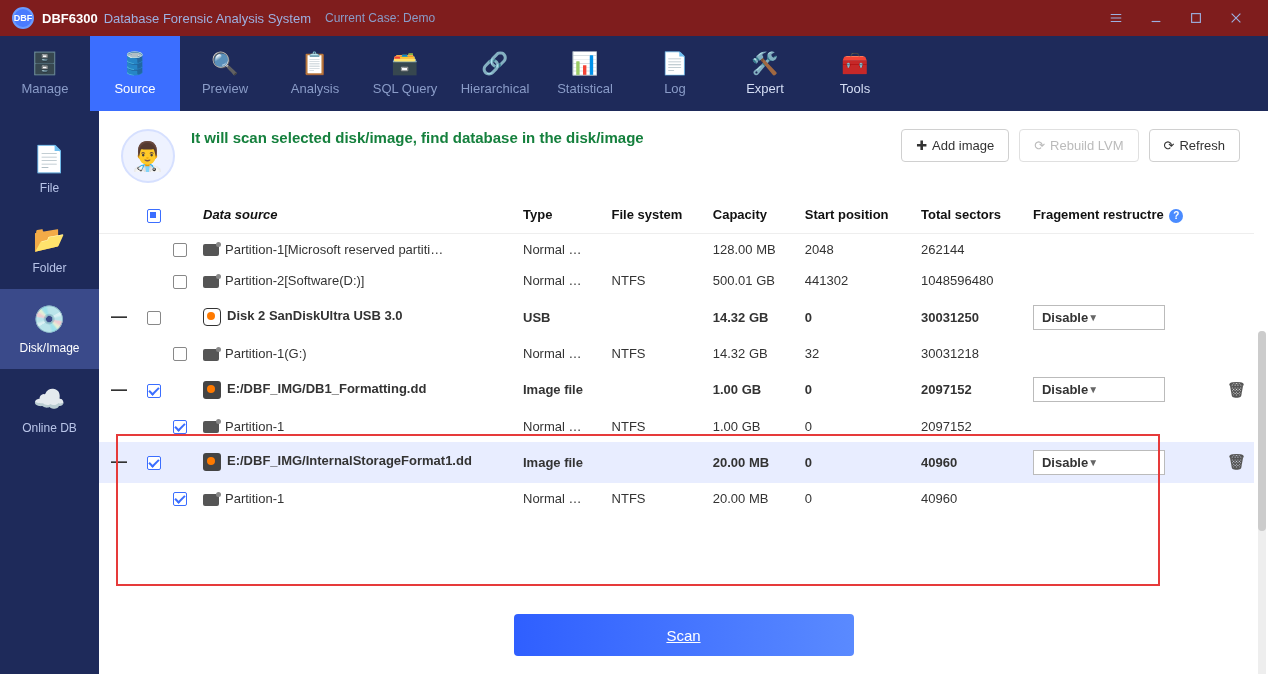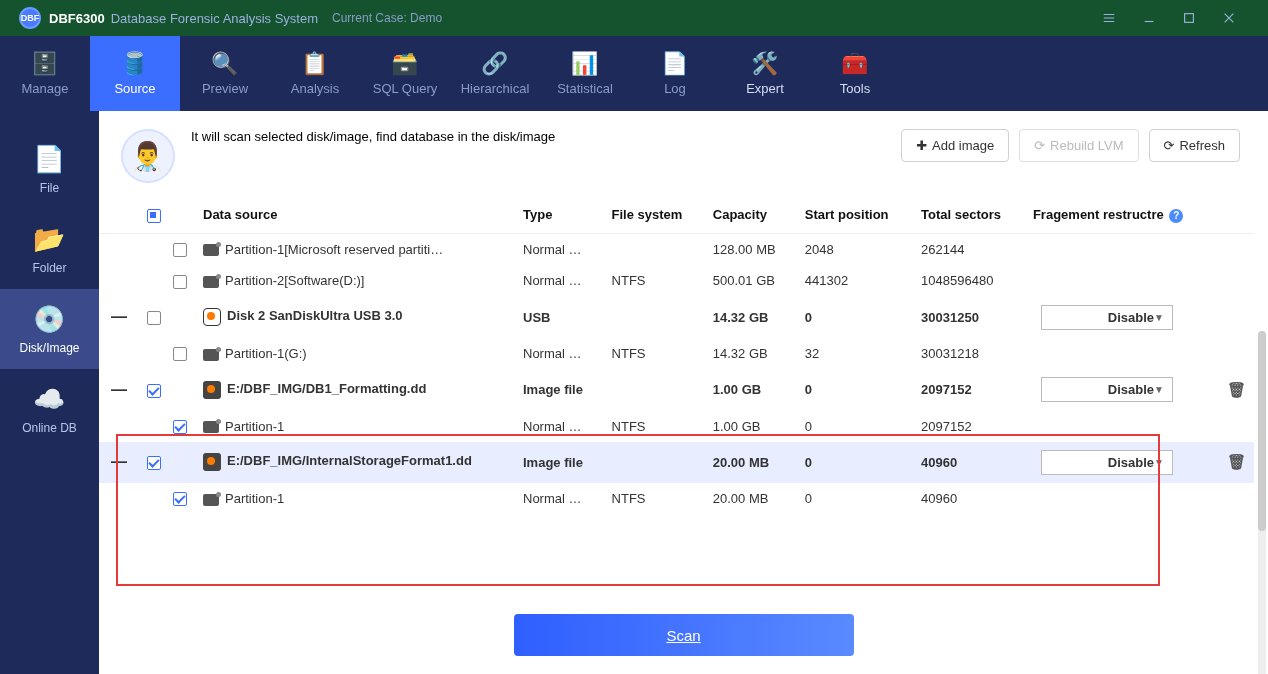--- a/index.html
+++ b/index.html
@@ -1,18 +1,18 @@
 <!DOCTYPE html>
 <html><head>
 <meta charset="utf-8">
 <style>
 * { margin: 0; padding: 0; box-sizing: border-box; font-family: -apple-system, "Segoe UI", Arial, sans-serif; }
 body { width: 1268px; height: 674px; background: #fff; overflow: hidden; }
 
-.titlebar { height: 36px; background: #14532d; display: flex; align-items: center; padding: 0 19px; color: #b8c4e8; font-size: 13px; }
+.titlebar { height: 36px; background: #7f1d1d; display: flex; align-items: center; padding: 0 12px; color: #b8c4e8; font-size: 13px; }
 .titlebar .logo { width: 22px; height: 22px; background: #4a7bff; border-radius: 50%; display: inline-flex; align-items: center; justify-content: center; font-size: 9px; font-weight: bold; color: #fff; margin-right: 8px; border: 2px solid #6a9bff; }
 .titlebar .appname { font-weight: bold; color: #fff; margin-right: 6px; }
 .titlebar .subtitle { color: #9db0e0; }
 .titlebar .case { margin-left: 14px; color: #8a9cc8; font-size: 12px; }
 .titlebar .spacer { flex: 1; }
 .titlebar .winbtn { width: 40px; height: 36px; display: inline-flex; align-items: center; justify-content: center; color: #9db0e0; cursor: pointer; }
 .titlebar .winbtn svg { width: 14px; height: 14px; stroke: currentColor; fill: none; stroke-width: 1.3; }
 
 .ribbon { height: 75px; background: #1e2a5a; display: flex; }
 .ribbon-item { width: 90px; display: flex; flex-direction: column; align-items: center; justify-content: center; color: #8a9cc8; font-size: 13px; cursor: pointer; gap: 4px; }
@@ -23,53 +23,53 @@
 .body { display: flex; height: calc(674px - 36px - 75px); }
 .sidebar { width: 99px; background: #1e2a5a; display: flex; flex-direction: column; align-items: center; padding-top: 18px; }
 .sidebar-item { width: 99px; height: 80px; display: flex; flex-direction: column; align-items: center; justify-content: center; color: #b8c4e8; font-size: 12px; gap: 6px; cursor: pointer; }
 .sidebar-item.active { background: #3a4a8a; color: #fff; }
 .sidebar-item .sicon { font-size: 26px; }
 
 .main { flex: 1; background: #fff; display: flex; flex-direction: column; position: relative; }
 .header { padding: 18px 28px 14px 22px; display: flex; align-items: flex-start; }
 .avatar { width: 54px; height: 54px; border-radius: 50%; background: #eef2ff; border: 2px solid #d6e0ff; display: flex; align-items: center; justify-content: center; font-size: 28px; margin-right: 16px; }
 .header-text h2 { font-size: 21px; color: #222; font-weight: 600; margin-bottom: 2px; }
-.header-text p { font-size: 13px; color: #000000; }
+.header-text p { font-size: 15px; color: #15803d; font-weight: bold; }
 .header-actions { margin-left: auto; display: flex; gap: 10px; }
 .btn { border: 1px solid #d0d0d0; background: #fff; padding: 8px 14px; font-size: 13px; border-radius: 4px; cursor: pointer; color: #333; display: inline-flex; align-items: center; gap: 5px; }
 .btn.disabled { color: #bbb; border-color: #e0e0e0; cursor: default; }
 .btn .bicon { font-size: 13px; }
 
 .table-wrap { flex: 1; overflow: hidden; position: relative; padding: 0 14px 0 0; }
 .table { width: 100%; border-collapse: collapse; font-size: 13px; color: #333; }
 .table th { text-align: left; font-weight: 600; padding: 10px 8px; color: #111; border-bottom: 1px solid #eee; white-space: nowrap; }
 .table td { padding: 8px 8px; white-space: nowrap; }
 .table tr.parent td { font-weight: 600; }
 .table tr.hl { background: #e8edff; }
 .table .expand-col { width: 40px; text-align: center; }
 .table .check-col { width: 30px; }
-.table .src-col { width: 320px; }
+.table .src-col { width: 320px; font-style: italic; }
 .info-icon { display: inline-flex; width: 14px; height: 14px; background: #4a8bff; color: #fff; border-radius: 50%; align-items: center; justify-content: center; font-size: 10px; font-weight: bold; margin-left: 2px; }
 
 .chk { width: 14px; height: 14px; border: 1.5px solid #888; border-radius: 2px; display: inline-block; vertical-align: middle; position: relative; cursor: pointer; background: #fff; }
 .chk.checked { border-color: #3b6eff; }
 .chk.checked::after { content: ""; position: absolute; left: 3px; top: 0px; width: 4px; height: 8px; border: solid #3b6eff; border-width: 0 2px 2px 0; transform: rotate(45deg); }
 .chk.hdr { border-color: #3b6eff; }
 .chk.hdr::after { content: ""; position: absolute; left: 2px; top: 2px; width: 6px; height: 6px; background: #3b6eff; }
 
 .expander { cursor: pointer; font-weight: bold; color: #333; font-size: 16px; user-select: none; }
 .disk-icon, .part-icon, .img-icon { display: inline-block; vertical-align: middle; margin-right: 6px; }
 .disk-icon { width: 18px; height: 18px; background: #fff; border: 1.5px solid #333; border-radius: 4px; position: relative; }
 .disk-icon::after { content: ""; position: absolute; left: 3px; top: 3px; width: 8px; height: 8px; background: #ff7a00; border-radius: 50%; }
 .part-icon { width: 16px; height: 12px; background: #555; border-radius: 2px; position: relative; }
 .part-icon::before { content: ""; position: absolute; right: -2px; top: -2px; width: 5px; height: 5px; background: #888; border-radius: 50%; }
 .img-icon { width: 18px; height: 18px; background: #444; border-radius: 3px; position: relative; }
 .img-icon::after { content: ""; position: absolute; left: 4px; top: 4px; width: 8px; height: 8px; background: #ff7a00; border-radius: 50%; }
 
-.dropdown { border: 1px solid #bbb; background: #fff; padding: 4px 8px; width: 132px; display: inline-flex; justify-content: flex-end; align-items: center; font-size: 13px; cursor: pointer; margin-left: 8px; }
+.dropdown { border: 1px solid #bbb; background: #fff; padding: 4px 8px; width: 132px; display: inline-flex; justify-content: flex-start; align-items: center; font-size: 13px; cursor: pointer; }
 .dropdown .caret { font-size: 10px; color: #666; }
 .trash { cursor: pointer; color: #555; font-size: 15px; }
 
 .red-box { position: absolute; border: 2px solid #e63a3a; left: 116px; top: 434px; width: 1044px; height: 152px; pointer-events: none; }
 
 .scan-row { display: flex; justify-content: center; padding: 14px 0 18px; }
 .scan-btn { width: 340px; height: 42px; background: linear-gradient(90deg, #2f5fff, #5a8aff); color: #fff; border: none; border-radius: 4px; font-size: 15px; cursor: pointer; text-decoration: underline; }
 
 .scrollbar-v { position: absolute; right: 2px; top: 220px; width: 8px; height: 360px; background: #eee; border-radius: 4px; }
 .scrollbar-v::after { content: ""; position: absolute; left: 0; top: 0; width: 8px; height: 200px; background: #ccc; border-radius: 4px; }

